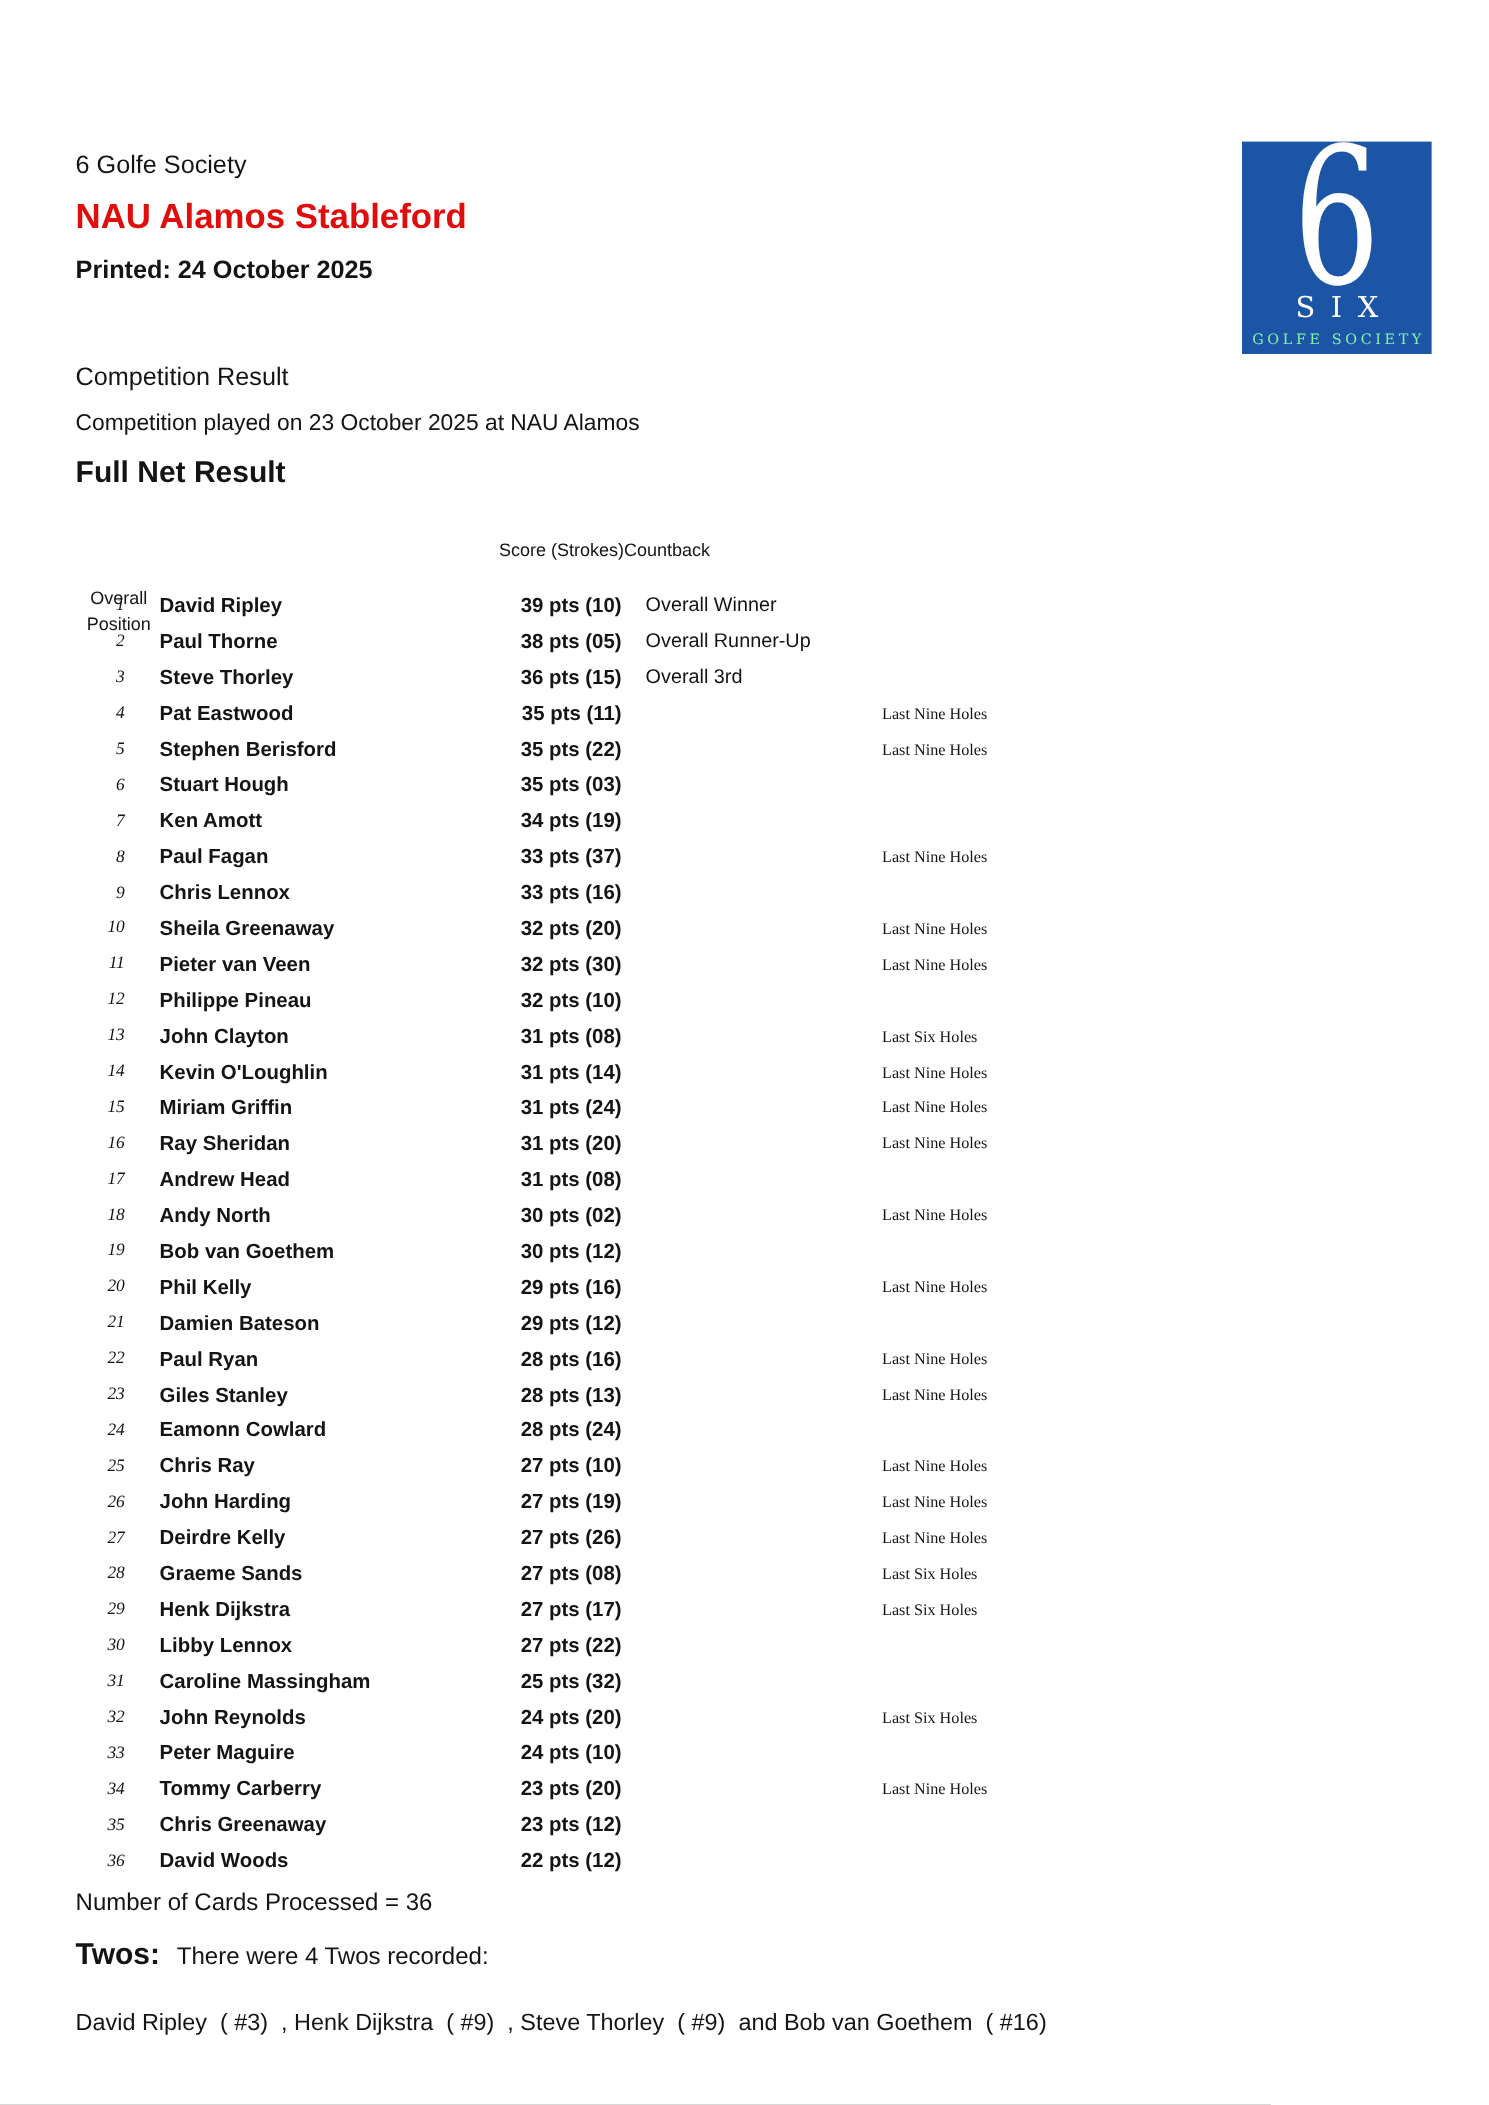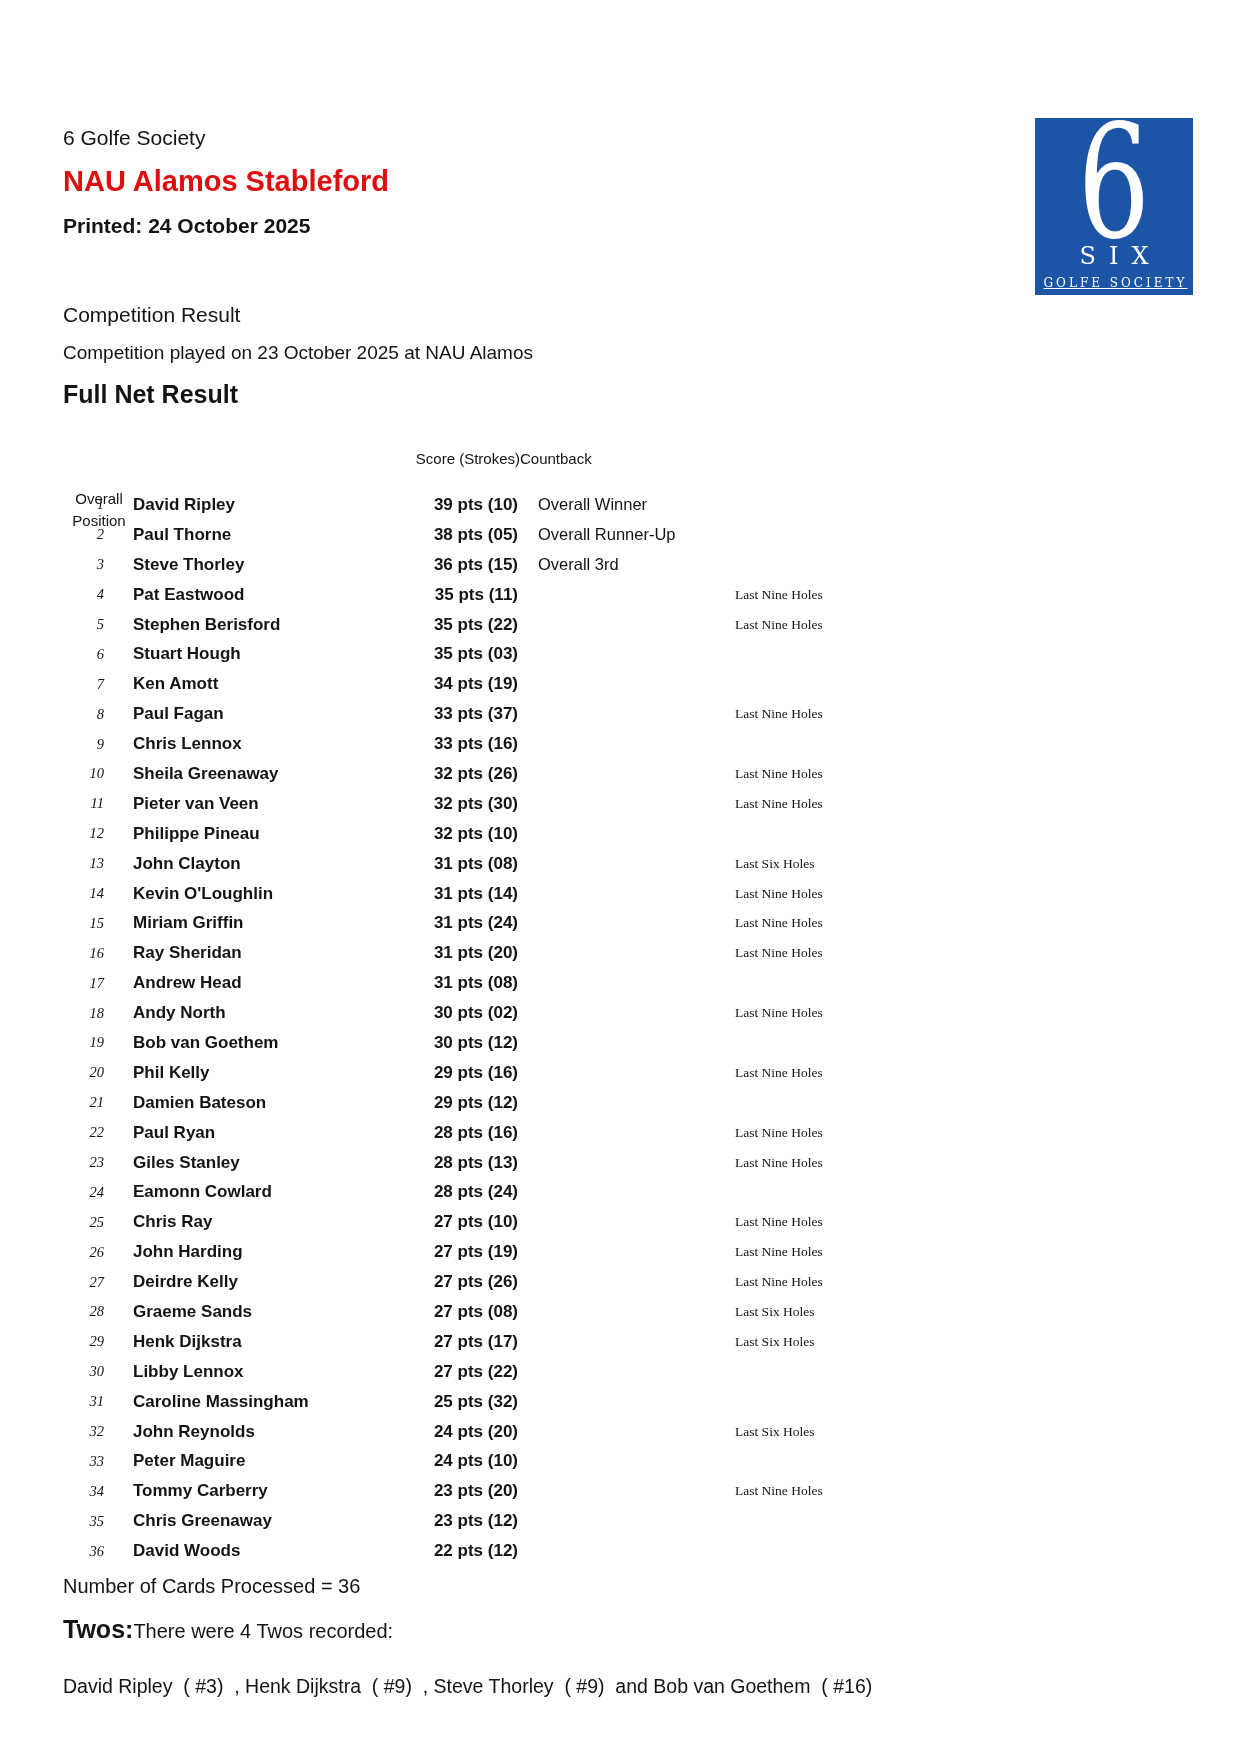--- a/index.html
+++ b/index.html
@@ -50,38 +50,38 @@
   .trow{display:grid;grid-template-columns:47px 285px 125px 215px 250px;height:29.9px;align-items:center;}
   .c{white-space:nowrap;overflow:visible;}
   .cell-pos{font-family:"Liberation Serif",serif;font-style:italic;font-size:14.5px;text-align:right;padding-right:6px;}
   .cell-name{padding-left:23px;font-weight:bold;font-size:17px;}
   .cell-score{font-weight:bold;font-size:17px;text-align:right;padding-right:2px;}
   .cell-placing{padding-left:18px;font-size:16.5px;}
   .cell-countback{font-family:"Liberation Serif",serif;font-size:13.5px;}
 
   
   .cards-line{position:absolute;left:63px;top:1574px;font-size:20px;line-height:24px;}
-  .twos-row{position:absolute;left:63px;top:1614px;display:flex;align-items:baseline;}
+  .twos-row{position:absolute;left:63px;top:1614px;display:flex;align-items:baseline;gap:14px;}
   .twos-label{font-size:25px;font-weight:bold;line-height:30px;}
   .twos-intro{font-size:20px;}
   .twos-detail{position:absolute;left:63px;top:1674px;font-size:19.5px;line-height:24px;white-space:pre-wrap;}
 </style>
 </head>
 <body>
 
 <div class="page">
 
   <div class="society-name">6 Golfe Society</div>
   <div class="report-title" style="color: rgb(224, 13, 13);">NAU Alamos Stableford</div>
   <div class="printed-line">Printed: 24 October 2025</div>
 
   <div class="logo" style="background-color: rgb(28, 85, 165);">
     <div class="logo-numeral" style="color: rgb(255, 255, 255);">6</div>
     <div class="logo-word" style="color: rgb(255, 255, 255);">SIX</div>
-    <div class="logo-society" style="color: #ffffff; text-decoration: underline;">GOLFE SOCIETY</div>
+    <div class="logo-society" style="color: #86efac;">GOLFE SOCIETY</div>
   </div>
 
   <div class="section-title">Competition Result</div>
   <div class="played-line">Competition played on 23 October 2025 at NAU Alamos</div>
   <div class="result-title">Full Net Result</div>
 
   <div class="result-table">
     <div class="thead">
       <div class="th-pos">
         <div>Overall</div>
@@ -162,21 +162,21 @@
           <div class="c cell-pos">9</div>
           <div class="c cell-name">Chris Lennox</div>
           <div class="c cell-score">33 pts (16)</div>
           <div class="c cell-placing"></div>
           <div class="c cell-countback"></div>
         </div>
 
         <div class="trow">
           <div class="c cell-pos">10</div>
           <div class="c cell-name">Sheila Greenaway</div>
-          <div class="c cell-score">32 pts (26)</div>
+          <div class="c cell-score">32 pts (20)</div>
           <div class="c cell-placing"></div>
           <div class="c cell-countback">Last Nine Holes</div>
         </div>
 
         <div class="trow">
           <div class="c cell-pos">11</div>
           <div class="c cell-name">Pieter van Veen</div>
           <div class="c cell-score">32 pts (30)</div>
           <div class="c cell-placing"></div>
           <div class="c cell-countback">Last Nine Holes</div>

